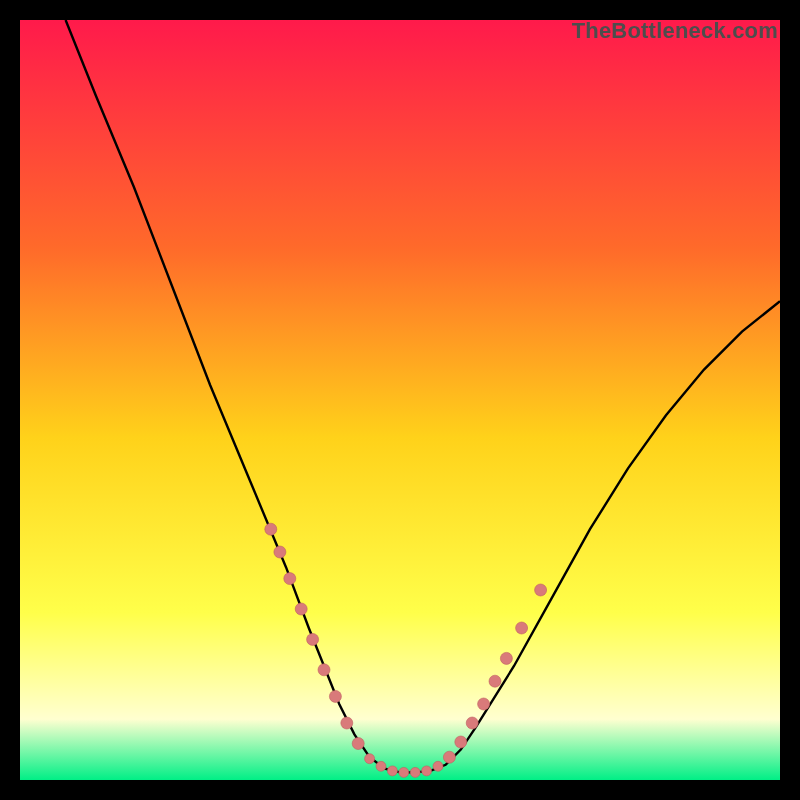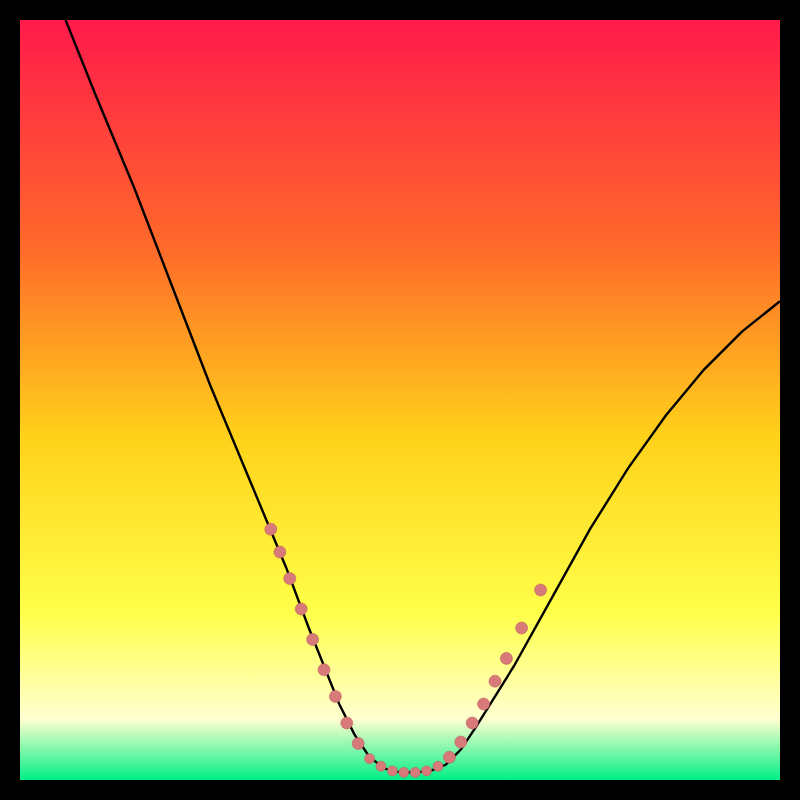--- a/index.html
+++ b/index.html
@@ -74,13 +74,14 @@
         <circle cx="429.4" cy="737.2" r="6" fill="#d97a7a" stroke="#c06060" stroke-width="0.6"></circle>
         <circle cx="440.8" cy="722.0" r="6" fill="#d97a7a" stroke="#c06060" stroke-width="0.6"></circle>
         <circle cx="452.2" cy="703.0" r="6" fill="#d97a7a" stroke="#c06060" stroke-width="0.6"></circle>
         <circle cx="463.6" cy="684.0" r="6" fill="#d97a7a" stroke="#c06060" stroke-width="0.6"></circle>
         <circle cx="475.0" cy="661.2" r="6" fill="#d97a7a" stroke="#c06060" stroke-width="0.6"></circle>
         <circle cx="486.4" cy="638.4" r="6" fill="#d97a7a" stroke="#c06060" stroke-width="0.6"></circle>
         <circle cx="501.6" cy="608.0" r="6" fill="#d97a7a" stroke="#c06060" stroke-width="0.6"></circle>
         <circle cx="520.6" cy="570.0" r="6" fill="#d97a7a" stroke="#c06060" stroke-width="0.6"></circle>
       </g>
   </svg>
+  <div class="watermark">TheBottleneck.com</div>
 </div>
 
 </body></html>

